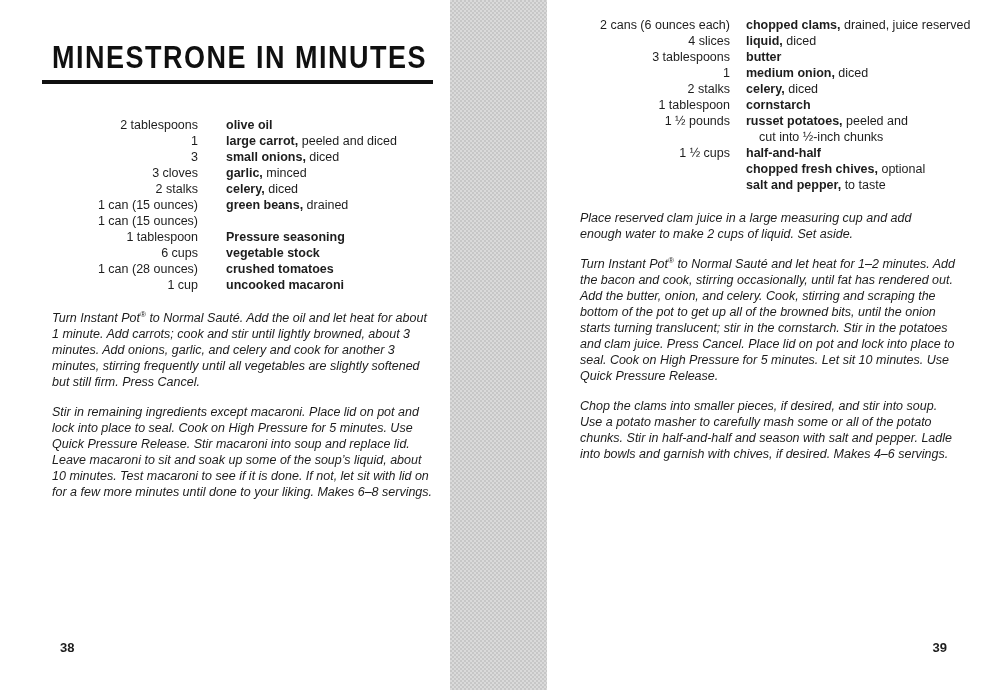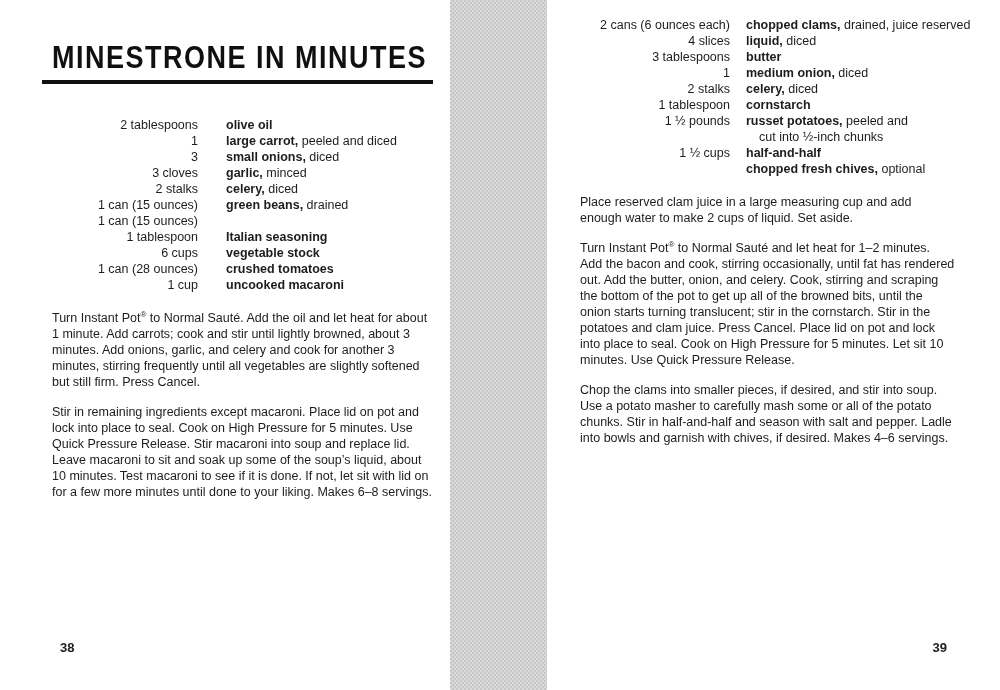--- a/index.html
+++ b/index.html
@@ -30,21 +30,21 @@
   .ingredients{margin-top:17px;}
   .ing-row{display:flex;font-size:12.5px;line-height:16px;}
   .ing-qty{flex:0 0 146px;text-align:right;white-space:nowrap;}
   .page.right .ing-qty{flex-basis:150px;}
   .ing-desc{margin-left:28px;white-space:nowrap;}
   .page.right .ing-desc{margin-left:16px;}
   .ing-desc b{font-weight:700;}
   .ing-indent{padding-left:13px;}
 
   .body{margin-top:17px;}
-  .para{font-size:12.5px;line-height:16px;margin:0 0 14px 0;}
+  .para{font-size:12.5px;line-height:16px;margin:0 0 14px 0;font-style:italic;}
   .para sup{font-size:8px;line-height:0;}
 
   .pagenum{position:absolute;top:640px;font-size:13px;font-weight:700;}
   .page.left .pagenum{left:8px;}
   .page.right .pagenum{right:8px;}
 </style>
 </head>
 <body>
 
 <div class="spread">
@@ -74,21 +74,21 @@
         </div>
         <div class="ing-row">
           <span class="ing-qty">1 can (15 ounces)</span>
           <span class="ing-desc"><b>green beans,</b> drained</span>
         </div>
         <div class="ing-row">
           <span class="ing-qty">1 can (15 ounces)</span>
         </div>
         <div class="ing-row">
           <span class="ing-qty">1 tablespoon</span>
-          <span class="ing-desc"><b>Italian seasoning</b></span>
+          <span class="ing-desc"><b>Pressure seasoning</b></span>
         </div>
         <div class="ing-row">
           <span class="ing-qty">6 cups</span>
           <span class="ing-desc"><b>vegetable stock</b></span>
         </div>
         <div class="ing-row">
           <span class="ing-qty">1 can (28 ounces)</span>
           <span class="ing-desc"><b>crushed tomatoes</b></span>
         </div>
         <div class="ing-row">
@@ -140,20 +140,24 @@
           <span class="ing-desc ing-indent">cut into ½-inch chunks</span>
         </div>
         <div class="ing-row">
           <span class="ing-qty">1 ½ cups</span>
           <span class="ing-desc"><b>half-and-half</b></span>
         </div>
         <div class="ing-row">
           <span class="ing-qty"></span>
           <span class="ing-desc"><b>chopped fresh chives,</b> optional</span>
         </div>
+        <div class="ing-row">
+          <span class="ing-qty"></span>
+          <span class="ing-desc"><b>salt and pepper,</b> to taste</span>
+        </div>
       </div>
     <div class="body">
         <p class="para">Place reserved clam juice in a large measuring cup and add enough water to make 2 cups of liquid. Set aside.</p>
         <p class="para">Turn Instant Pot<sup>®</sup> to Normal Sauté and let heat for 1–2 minutes. Add the bacon and cook, stirring occasionally, until fat has rendered out. Add the butter, onion, and celery. Cook, stirring and scraping the bottom of the pot to get up all of the browned bits, until the onion starts turning translucent; stir in the cornstarch. Stir in the potatoes and clam juice. Press Cancel. Place lid on pot and lock into place to seal. Cook on High Pressure for 5 minutes. Let sit 10 minutes. Use Quick Pressure Release.</p>
         <p class="para">Chop the clams into smaller pieces, if desired, and stir into soup. Use a potato masher to carefully mash some or all of the potato chunks. Stir in half-and-half and season with salt and pepper. Ladle into bowls and garnish with chives, if desired. Makes 4–6 servings.</p>
       </div>
     <div class="pagenum">39</div>
   </div>
 
 </div>

